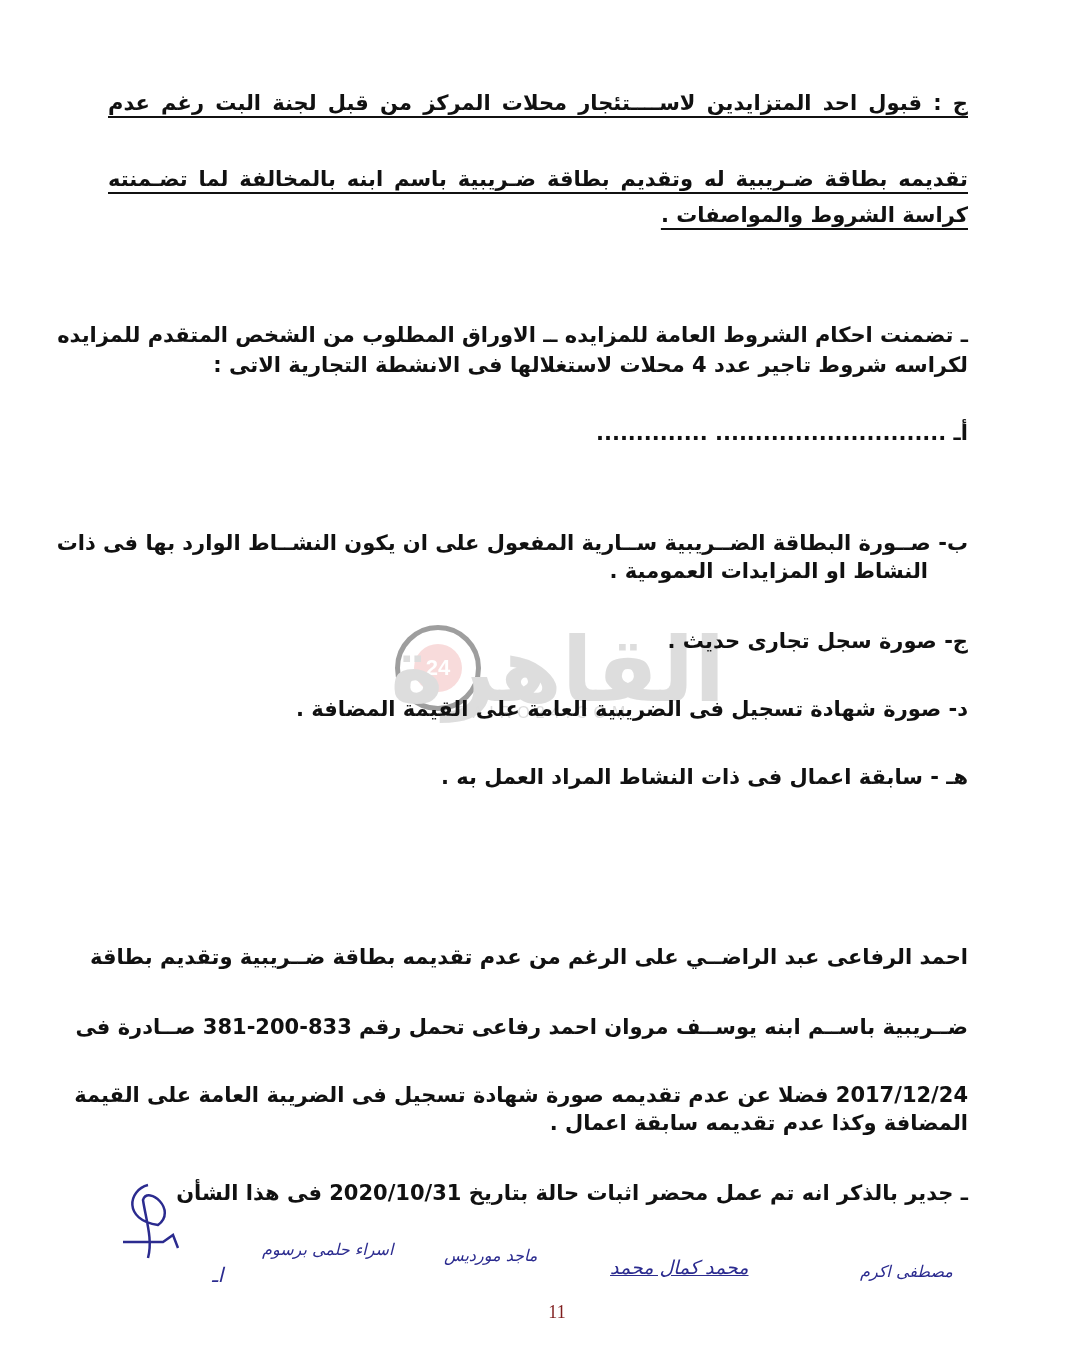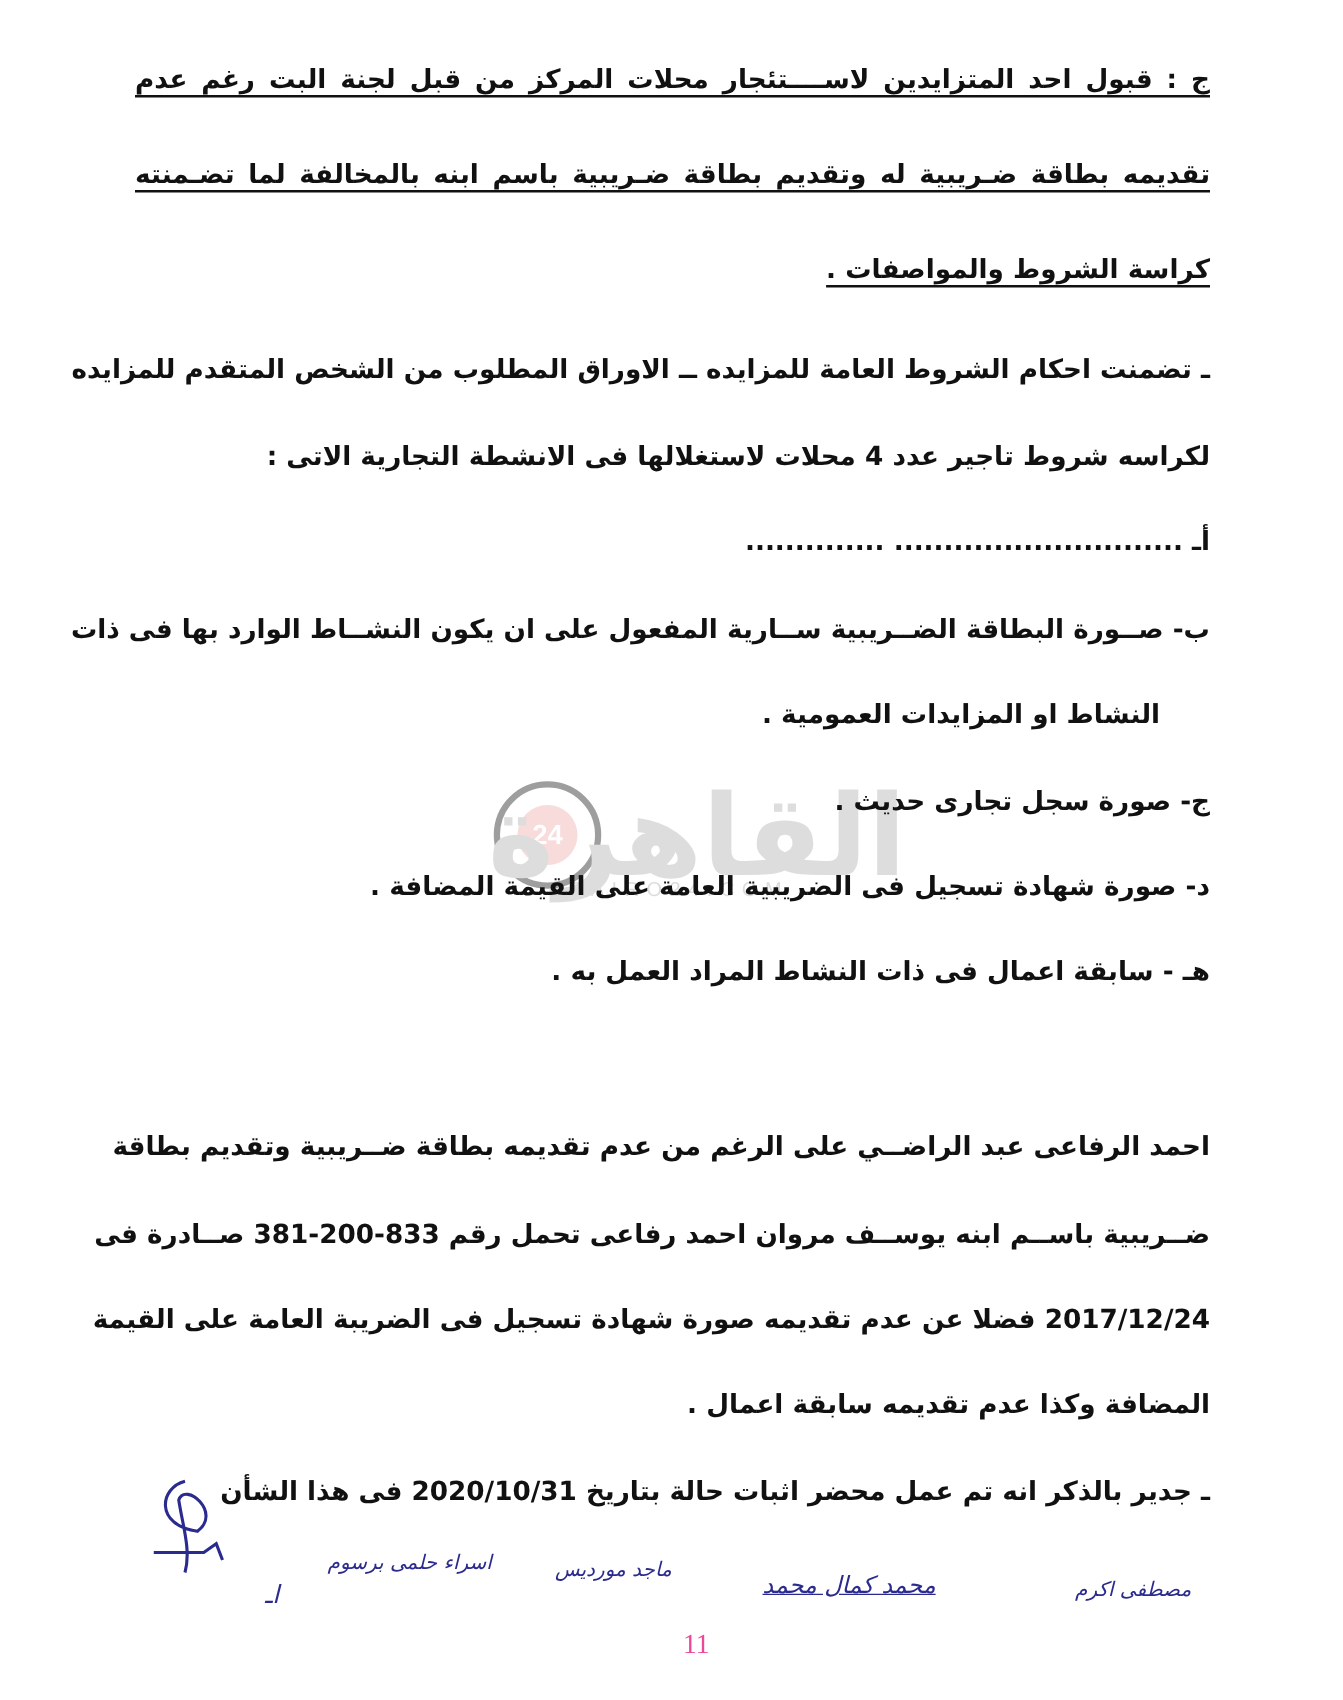--- a/index.html
+++ b/index.html
@@ -5,30 +5,30 @@
   html, body { margin: 0; padding: 0; }
   body {
     width: 1074px; height: 1360px; background: #ffffff; position: relative; overflow: hidden;
     font-family: "DejaVu Sans", "Liberation Sans", sans-serif; color: #111;
   }
   .page { position: absolute; left: 0; top: 0; width: 1074px; height: 1360px; }
   .line {
     position: absolute; right: 106px; direction: rtl; text-align: right;
     font-weight: bold; font-size: 21px; white-space: nowrap; line-height: 30px;
   }
-  .justify { left: 108px; text-align: justify; text-align-last: justify; }
+  .justify { left: 108px; text-align: justify; text-align-last: justify; margin-top: 40px; }
   .u { text-decoration: underline; text-decoration-thickness: 2px; text-underline-offset: 6px; }
   .indent { right: 146px; }
   .watermark { position: absolute; left: 395px; top: 620px; width: 330px; height: 120px; opacity: 0.5; }
   .wm-text { position: absolute; right: 0; top: 0; font-size: 90px; font-weight: bold; color: #bdbdbd; direction: rtl; font-family: "DejaVu Sans", sans-serif; line-height: 100px; }
   .wm-sub { position: absolute; left: 60px; top: 84px; font-size: 16px; letter-spacing: 6px; color: #bbb; font-family: "Liberation Sans", sans-serif; }
   .wm-clock { position: absolute; left: 0; top: 5px; width: 76px; height: 76px; border: 5px solid #404040; border-radius: 50%; }
   .wm-clock-inner { position: absolute; left: 14px; top: 14px; width: 48px; height: 48px; border-radius: 50%; background: #f2b8b8; color: #fff; font-size: 22px; font-weight: bold; text-align: center; line-height: 48px; font-family: "Liberation Sans", sans-serif; }
   .sig { position: absolute; font-family: "DejaVu Serif", serif; color: #2b2b8f; font-style: italic; font-size: 16px; white-space: nowrap; }
-  .page-num { position: absolute; left: 0; right: 0; top: 1302px; text-align: center; font-family: "Liberation Serif", serif; font-size: 22px; color: #ec4899; margin-left: 40px; }
+  .page-num { position: absolute; left: 0; right: 0; top: 1302px; text-align: center; font-family: "Liberation Serif", serif; font-size: 18px; color: #7f1d1d; margin-left: 40px; }
 </style>
 </head>
 <body>
 
 <div class="page">
 
   <div class="line justify u" style="top:48px;">ج  : قبول احد المتزايدين لاســــتئجار محلات المركز من قبل لجنة البت رغم عدم</div>
   <div class="line justify u" style="top:124px;">تقديمه بطاقة ضـريبية له وتقديم بطاقة ضـريبية باسم ابنه بالمخالفة لما تضـمنته</div>
   <div class="line u" style="top:200px;">كراسة الشروط والمواصفات .</div>
 

